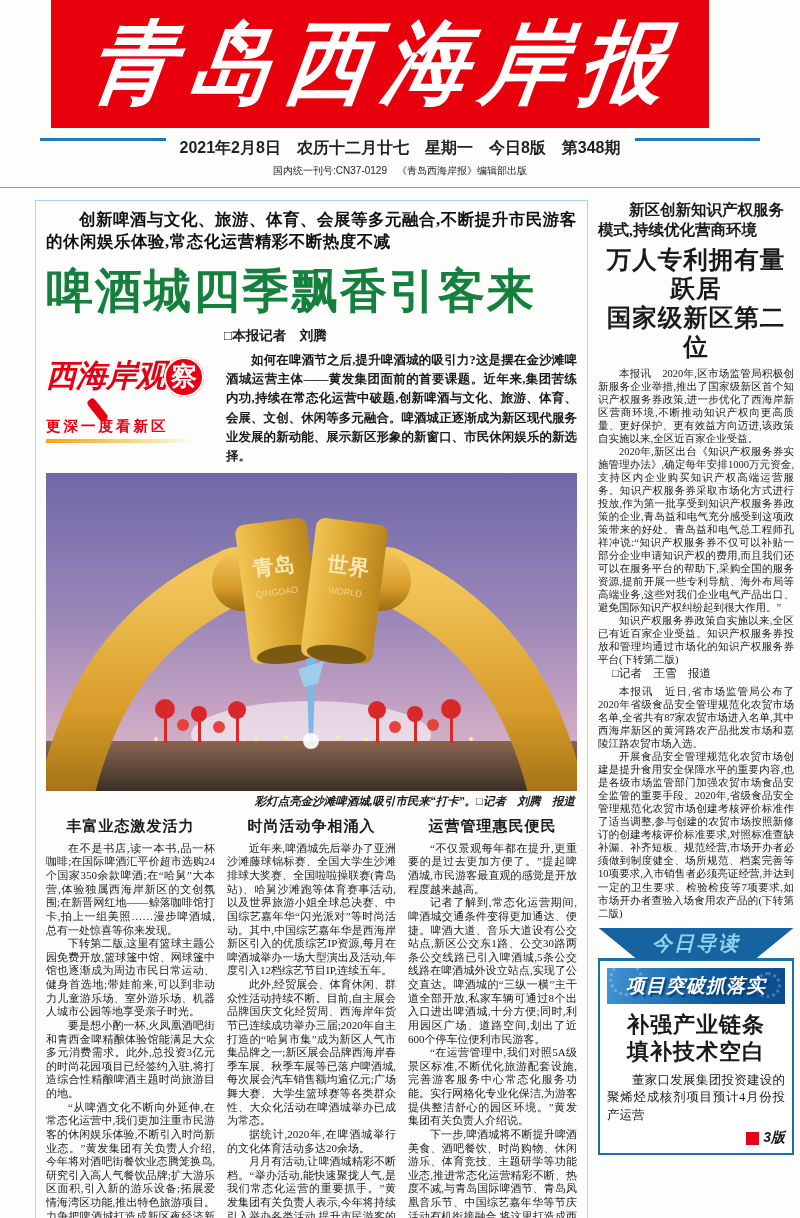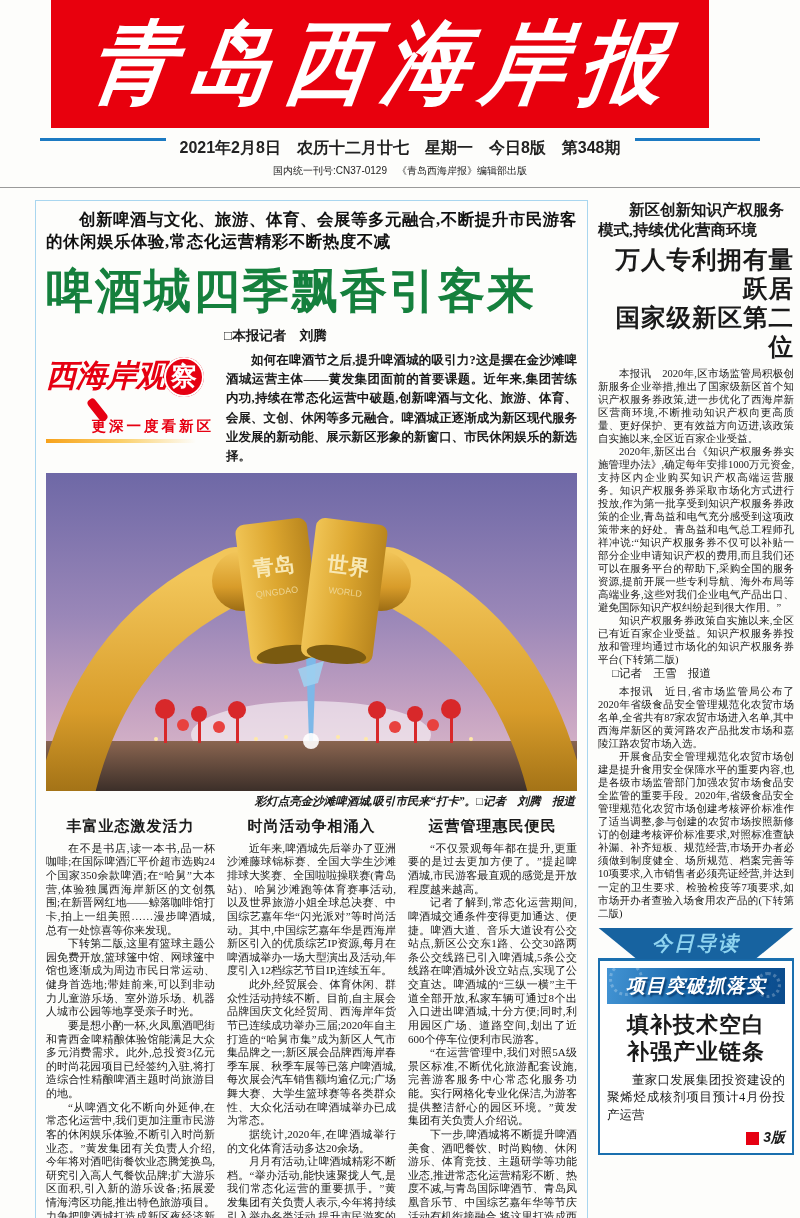--- a/index.html
+++ b/index.html
@@ -35,40 +35,40 @@
   .leadrow { display:flex; gap:12px; align-items:flex-start; margin-bottom:6px; }
   .badge { width:168px; flex:none; position:relative; padding-top:4px; }
   .badge-line1 { display:flex; align-items:flex-end; }
   .badge-title { color:#e60012; font-family:"Liberation Sans",sans-serif; font-weight:900; font-size:31px;
     font-style:italic; letter-spacing:-1px; white-space:nowrap; }
   .badge-seal { width:40px; height:40px; background:#e60012; border-radius:50%; color:#fff; flex:none;
     display:flex; align-items:center; justify-content:center; font-size:26px; font-weight:900;
     font-family:"Liberation Sans",sans-serif; box-shadow:0 0 0 2px #fff inset; position:relative; margin-left:-2px; }
   .badge-handle { position:absolute; width:9px; height:26px; background:#e60012; right:112px; top:46px;
     transform:rotate(-38deg); border-radius:4px; }
-  .badge-tagline { color:#e60012; font-size:14.5px; letter-spacing:3px; margin-top:20px; font-weight:bold; white-space:nowrap;text-align:right; }
+  .badge-tagline { color:#e60012; font-size:14.5px; letter-spacing:3px; margin-top:20px; font-weight:bold; white-space:nowrap; }
   .badge-grad { height:4px; width:150px; margin-top:3px; background:linear-gradient(90deg,#f7a21b,#fbd06a,rgba(255,255,255,0)); }
   .intro { flex:1; font-size:12.5px; line-height:1.55; text-align:justify; }
   .intro p { text-indent:2em; font-weight:600; }
 
   
   .photo { width:531px; height:318px; display:block; }
   .caption { text-align:right; font-size:11.5px; font-style:italic; font-weight:bold; margin:3px 2px 6px 0; }
 
   
   .cols { display:flex; gap:12px; }
   .col { flex:1; }
   .subhead { font-family:"Liberation Sans",sans-serif; font-weight:bold; font-size:15px; text-align:center;
     letter-spacing:1px; margin:2px 0 6px 0; }
   .col p { font-size:11px; line-height:1.24; text-align:justify; text-indent:2em; }
 
   
   .r-kicker { font-size:15.5px; font-weight:600; line-height:1.3; text-indent:2em; }
   .r-headline1 { font-family:"Liberation Serif",serif; font-weight:900; font-size:24.5px; line-height:1.18;
-    text-align:right; letter-spacing:1px; margin:6px 0 5px 0; }
+    text-align:center; letter-spacing:1px; margin:6px 0 5px 0; }
   .r-body p { font-size:10.5px; line-height:1.24; text-align:justify; text-indent:2em; }
   .r-headline2 { font-family:"Liberation Serif",serif; font-weight:900; font-size:23px; line-height:1.2;
     text-align:center; margin:10px 0 4px 0; letter-spacing:.5px; }
   .r-byline { font-size:11.5px; margin:0 0 4px 14px; }
 
   
   .guide { margin-top:8px; }
   .guide-banner { height:32px; background:#1763a0; clip-path:polygon(0 0,100% 0,80% 100%,20% 100%);
     display:flex; align-items:center; justify-content:center; }
   .guide-banner span { color:#8fd4f0; font-family:"Liberation Sans",sans-serif; font-weight:bold;
@@ -262,22 +262,22 @@
       <div class="guide-banner">
         <span>今日导读</span>
       </div>
       <div class="guide-box">
         <div class="guide-ribbon">
           <div class="gear g1"></div>
           <div class="gear g2"></div>
           <span>项目突破抓落实</span>
         </div>
         <div class="guide-head">
+          <div>补强产业链条</div>
           <div>填补技术空白</div>
-          <div>补强产业链条</div>
         </div>
         <div class="guide-sum">董家口发展集团投资建设的聚烯烃成核剂项目预计4月份投产运营</div>
         <div class="guide-ref">
           <span class="sq"></span>
           <span class="pg">3版</span>
         </div>
       </div>
     </div>
   </div>
 </div>

